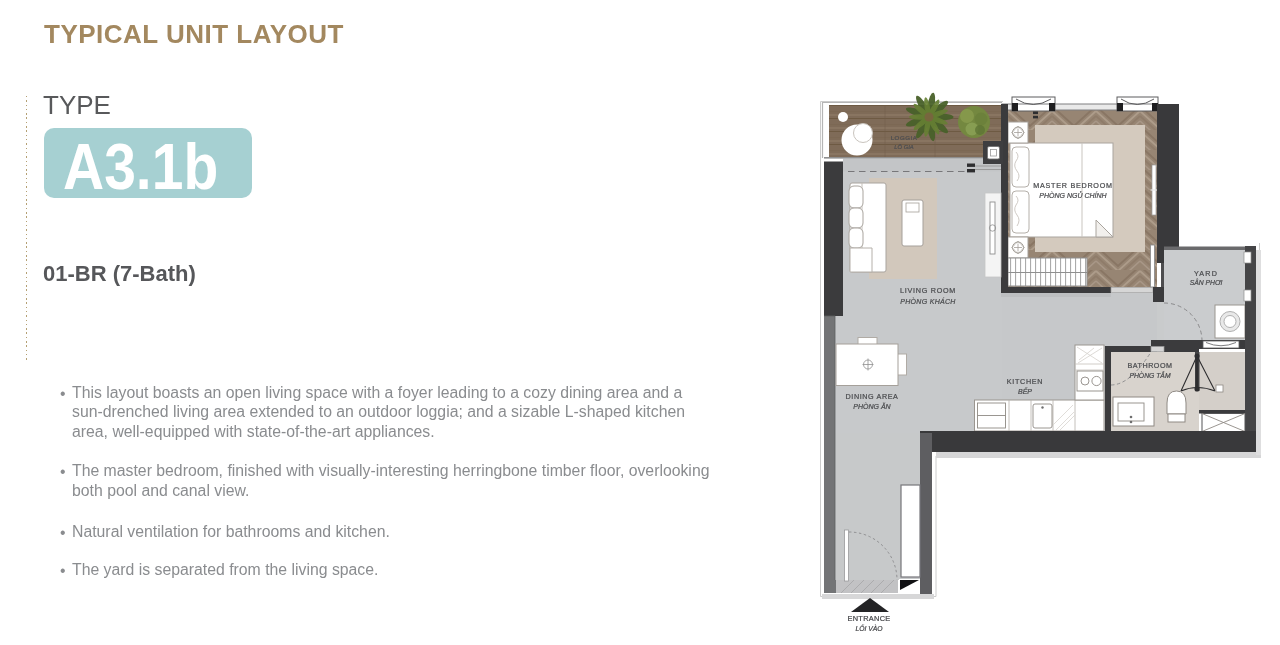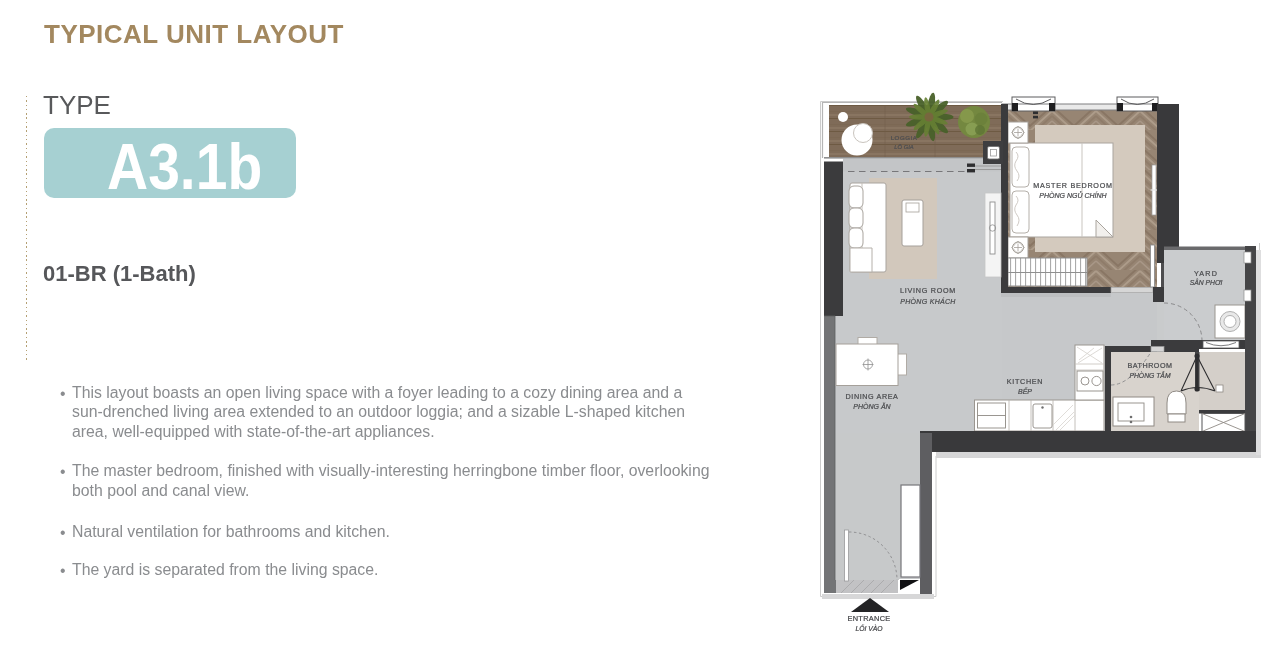--- a/index.html
+++ b/index.html
@@ -10,25 +10,25 @@
 </head>
 <body>
 <div id="page">
 
   <div class="abs" style="left:44px;top:19px;font-size:26px;font-weight:bold;color:#A3885F;letter-spacing:0.5px;">TYPICAL UNIT LAYOUT</div>
 
   <div class="abs" style="left:25.5px;top:96px;width:1.6px;height:266px;background-image:repeating-linear-gradient(to bottom,#B5A073 0 1.4px,rgba(0,0,0,0) 1.4px 4.3px);"></div>
 
   <div class="abs" style="left:43px;top:90px;font-size:26px;color:#58595B;">TYPE</div>
 
-  <div class="abs" style="left:44px;top:128px;width:208px;height:70px;background:#A6D0D2;border-radius:10px;padding-left:44px;">
+  <div class="abs" style="left:44px;top:128px;width:208px;height:70px;background:#A6D0D2;border-radius:10px;">
     <span style="display:inline-block;font-size:57px;font-weight:bold;color:#ffffff;line-height:70px;padding-left:19px;transform:translateY(3px) scaleY(1.13);">A3.1b</span>
   </div>
 
-  <div class="abs" style="left:43px;top:261px;font-size:22px;font-weight:bold;color:#56575A;">01-BR (1-Bath)</div>
+  <div class="abs" style="left:43px;top:261px;font-size:22px;font-weight:bold;color:#56575A;">01-BR (7-Bath)</div>
 
 
   <div class="abs" style="left:60px;top:383px;font-size:15.8px;color:#8A8C8F;line-height:19.4px;">
 
     <div style="position:relative;padding-left:12px;margin-bottom:20px;"><span style="position:absolute;left:0;top:1px;">•</span>This layout boasts an open living space with a foyer leading to a cozy dining area and a<br>sun-drenched living area extended to an outdoor loggia; and a sizable L-shaped kitchen<br>area, well-equipped with state-of-the-art appliances.</div>
 
     <div style="position:relative;padding-left:12px;margin-bottom:22px;"><span style="position:absolute;left:0;top:1px;">•</span>The master bedroom, finished with visually-interesting herringbone timber floor, overlooking<br>both pool and canal view.</div>
 
     <div style="position:relative;padding-left:12px;margin-bottom:19px;"><span style="position:absolute;left:0;top:1px;">•</span>Natural ventilation for bathrooms and kitchen.</div>
 

